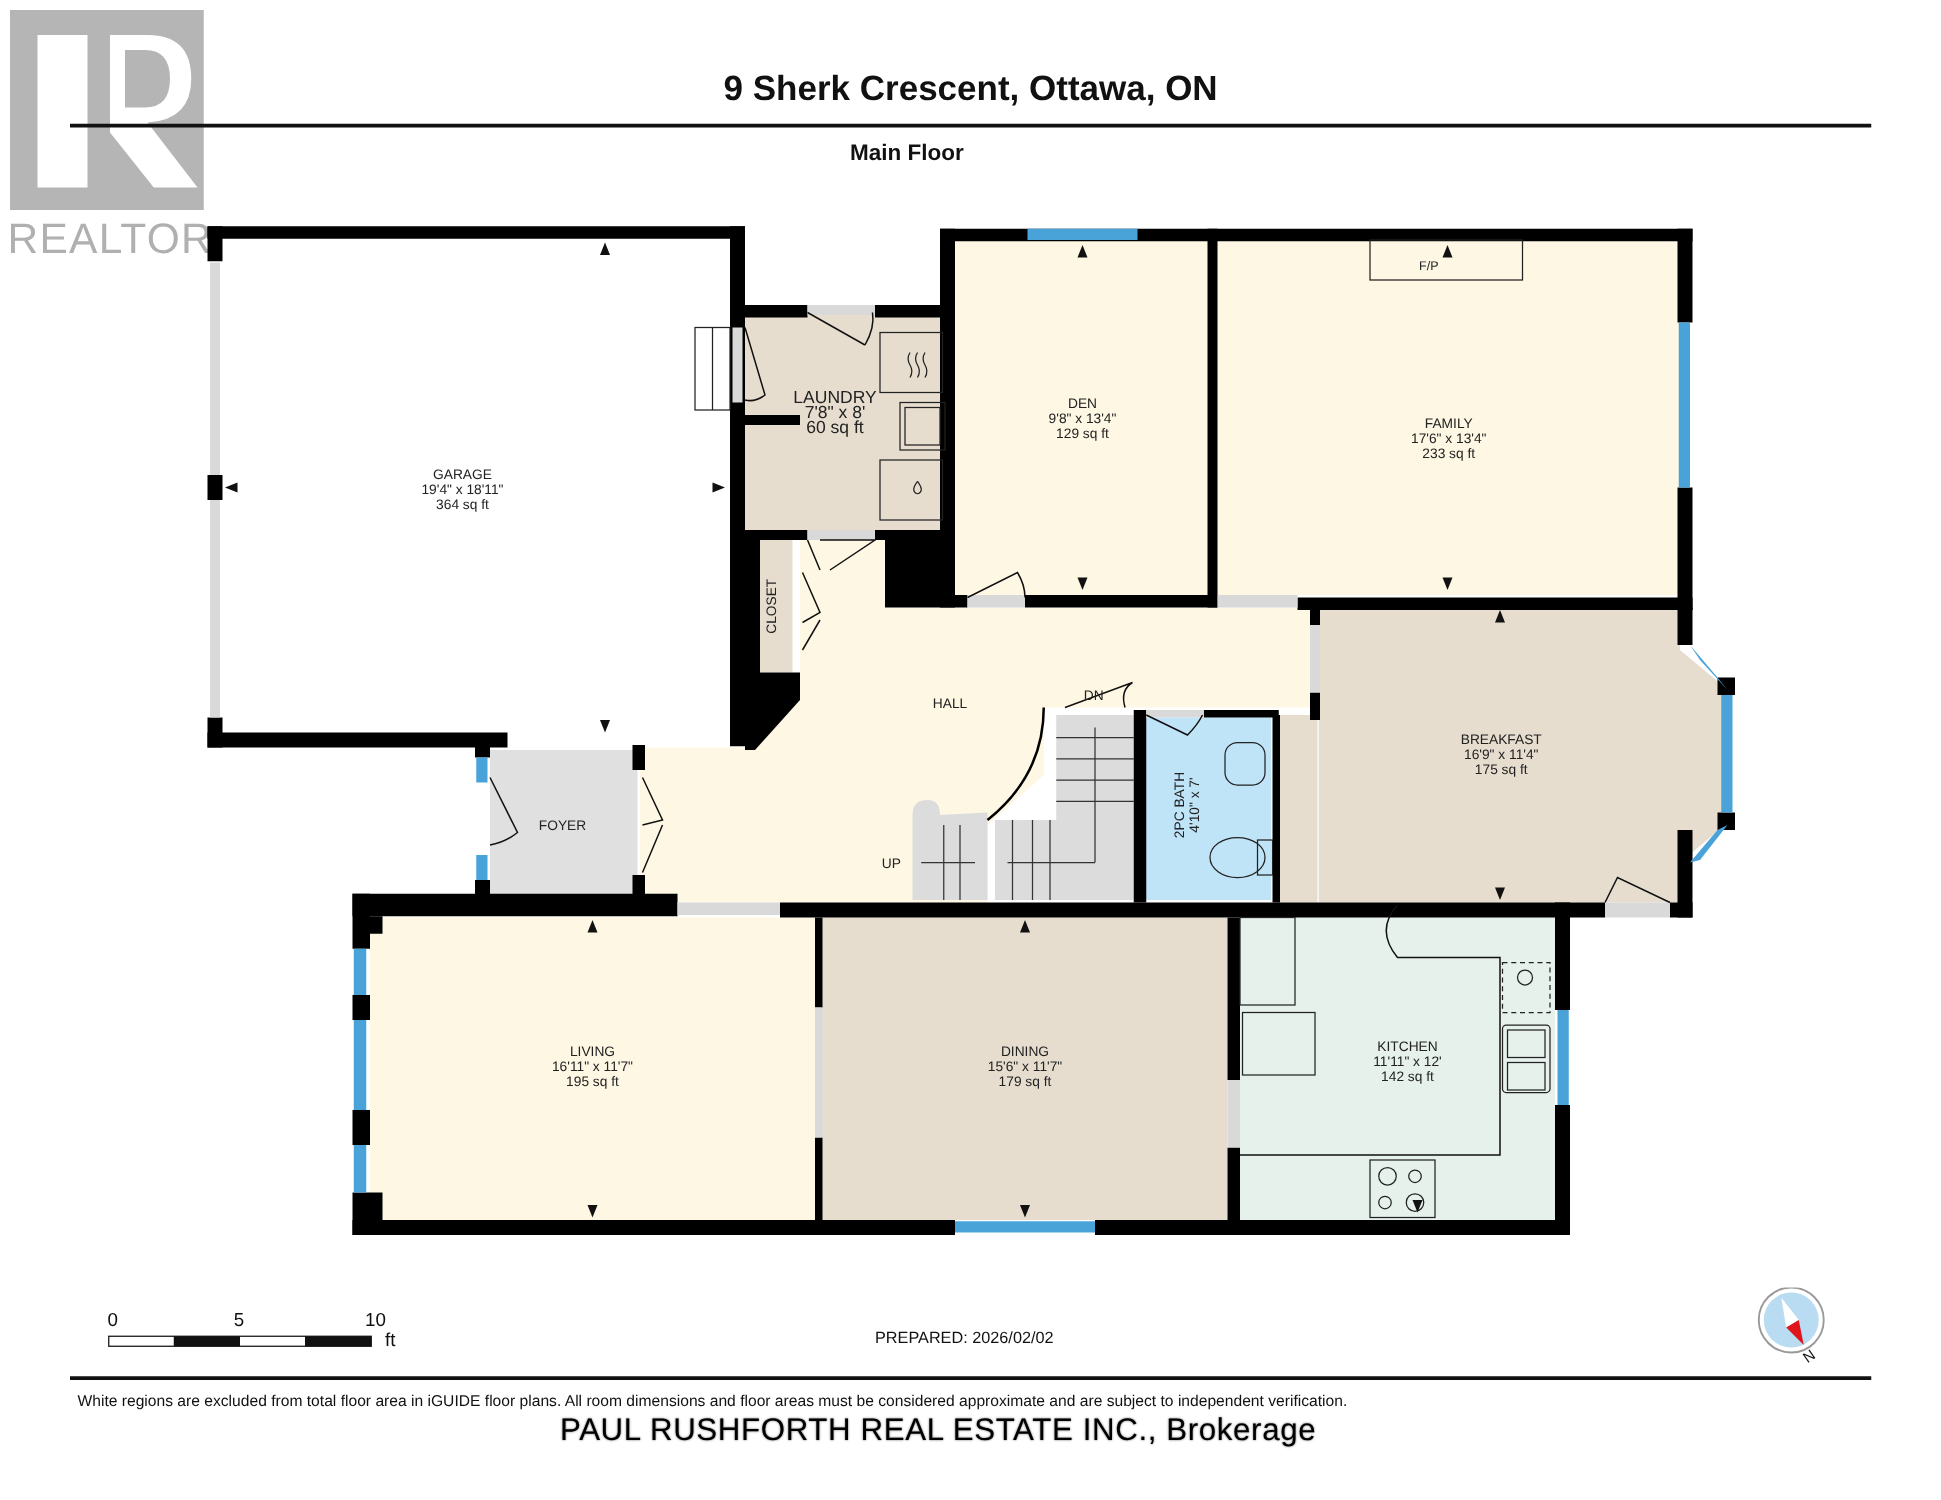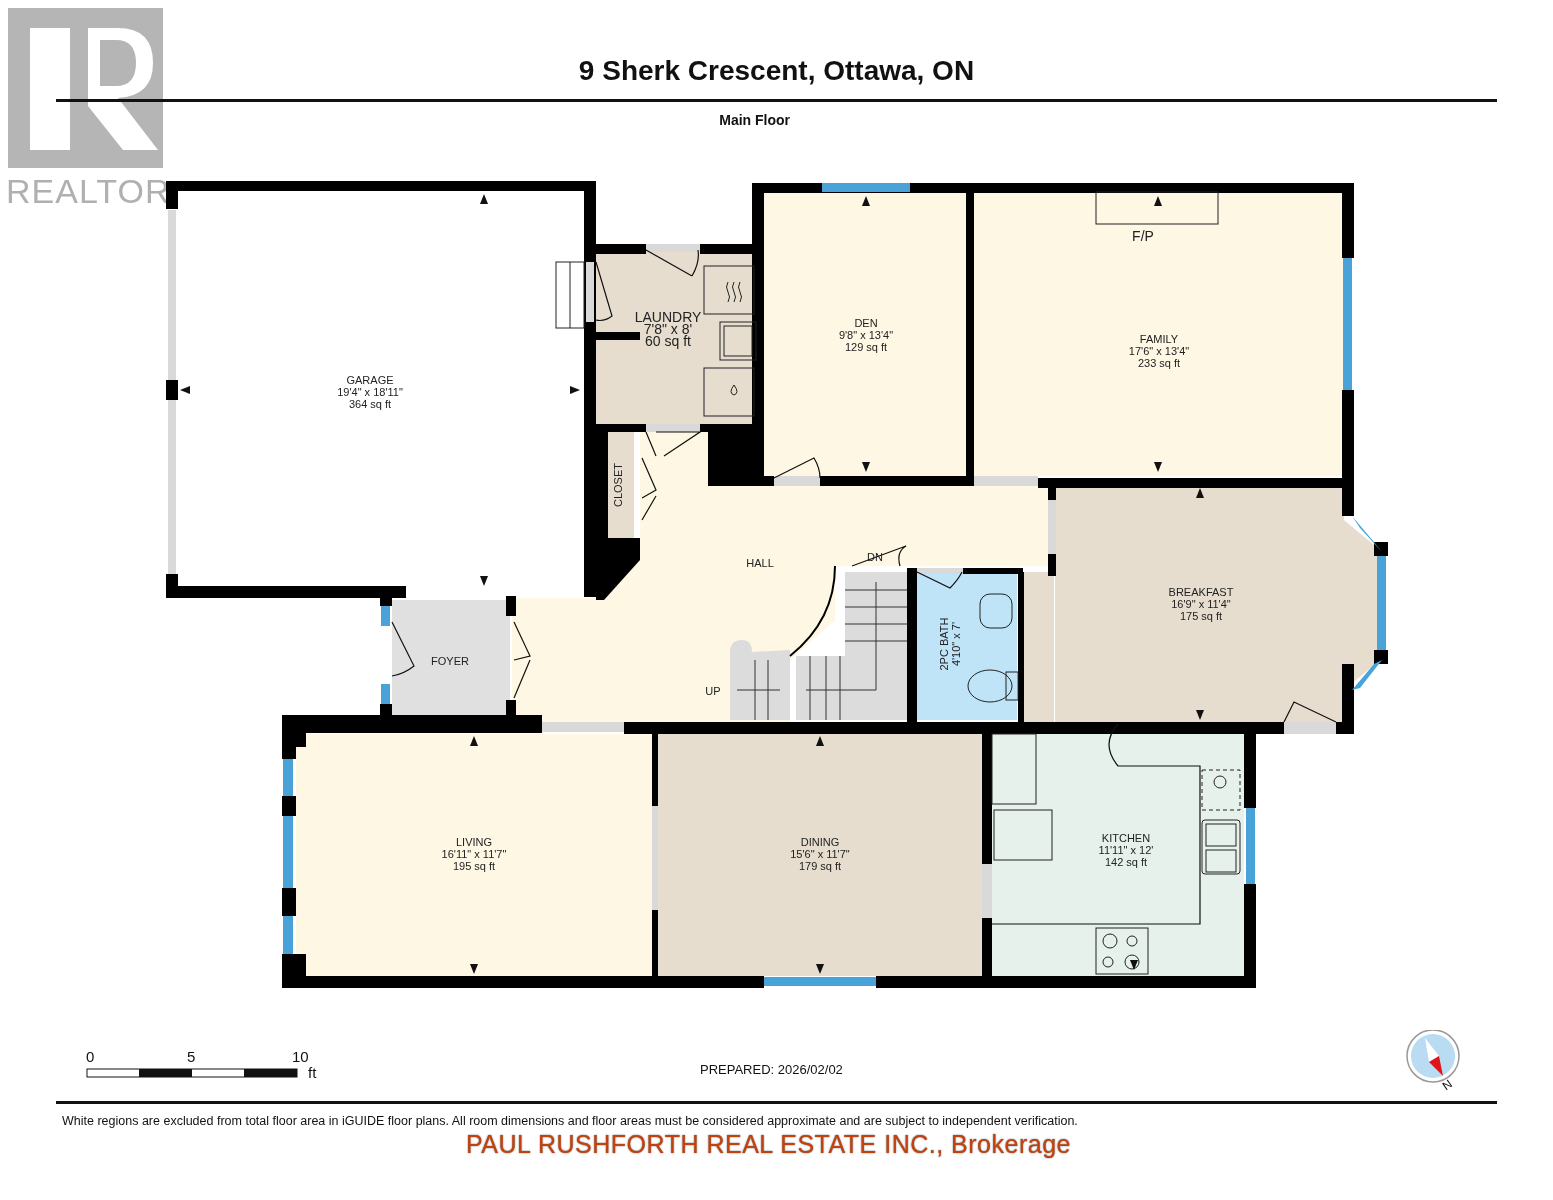--- a/index.html
+++ b/index.html
@@ -2,28 +2,28 @@
 <html><head>
 <meta charset="utf-8">
 <style>
   html, body { margin:0; padding:0; background:#ffffff; }
   body { width:1553px; height:1200px; position:relative; overflow:hidden; font-family:"Liberation Sans", sans-serif; color:#111; }
   .abs { position:absolute; }
   .logo-box { left:8px; top:8px; width:155px; height:160px; background:#b5b5b5; }
   .logo-word { left:6px; top:172px; font-size:34px; letter-spacing:1px; color:#b0b0b0; font-family:"Liberation Sans", sans-serif; }
   .title { left:0; top:55px; width:1553px; text-align:center; font-weight:bold; font-size:28px; }
   .title-rule { left:56px; top:99px; width:1441px; height:3px; background:#111; }
-  .subtitle { left:680px; top:112px; width:110px; text-align:right; font-weight:bold; font-size:14px; }
+  .subtitle { left:680px; top:112px; width:110px; text-align:left; font-weight:bold; font-size:18px; }
   .room-label { position:absolute; text-align:center; font-size:11px; line-height:12px; color:#222; }
   .plan { left:0; top:0; }
   .scale-lbl { font-size:15px; color:#111; }
   .prepared { left:700px; top:1062px; font-size:13px; }
   .bottom-rule { left:56px; top:1101px; width:1441px; height:3px; background:#111; }
   .disclaimer { left:62px; top:1114px; font-size:12.5px; color:#111;text-align:center; }
-  .brokerage { left:466px; top:1130px; font-size:25px; color:#c2410c; text-shadow:0 0 2px #999, 0 0 1px #777; letter-spacing:0.5px; }
+  .brokerage { left:448px; top:1130px; font-size:25px; color:#000000; text-shadow:0 0 2px #999, 0 0 1px #777; letter-spacing:0.5px; }
   .compass { left:1405px; top:1030px; }
 </style>
 </head>
 <body>
 
 <div class="abs logo-box">
   <svg width="155" height="160" viewBox="0 0 155 160">
     <rect x="22" y="20" width="40" height="122" fill="#ffffff"></rect>
     <path d="M80 20 H110 Q145 20 145 55 Q145 88 110 90 L150 142 H115 L80 98 V142 H80 Z" fill="#ffffff"></path>
     <path d="M92 32 H108 Q128 32 128 55 Q128 78 108 78 H92 Z" fill="#b5b5b5"></path>
@@ -279,21 +279,21 @@
 </div>
 <div class="room-label" style="left:1066px; top:832px; width:120px;">
   <div>KITCHEN</div>
   <div>11'11" x 12'</div>
   <div>142 sq ft</div>
 </div>
 
 <div class="room-label" style="left:730px; top:557px; width:60px;">HALL</div>
 <div class="room-label" style="left:420px; top:655px; width:60px;text-align:center;">FOYER</div>
 <div class="room-label" style="left:588px; top:479px; width:60px; transform:rotate(-90deg);">CLOSET</div>
-<div class="room-label" style="left:1128px; top:208px; width:30px; font-size:14px;margin-top:22px;">F/P</div>
+<div class="room-label" style="left:1128px; top:208px; width:30px; font-size:10px;">F/P</div>
 <div class="room-label" style="left:862px; top:551px; width:26px;">DN</div>
 <div class="room-label" style="left:700px; top:685px; width:26px;">UP</div>
 
 <div class="abs scale-lbl" style="left:86px; top:1048px;">0</div>
 <div class="abs scale-lbl" style="left:187px; top:1048px;">5</div>
 <div class="abs scale-lbl" style="left:292px; top:1048px;">10</div>
 <svg class="abs" style="left:86px; top:1068px;" width="214" height="12">
   <rect x="1" y="1" width="210" height="8" fill="#fff" stroke="#111" stroke-width="1"></rect>
   <rect x="53" y="1" width="53" height="8" fill="#111"></rect>
   <rect x="158" y="1" width="53" height="8" fill="#111"></rect>

